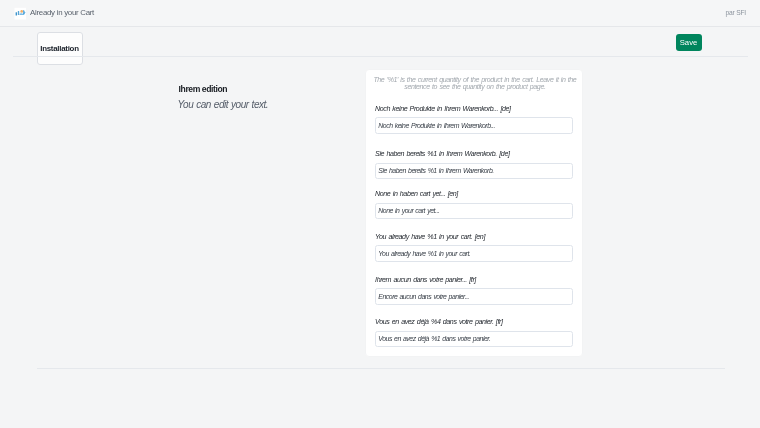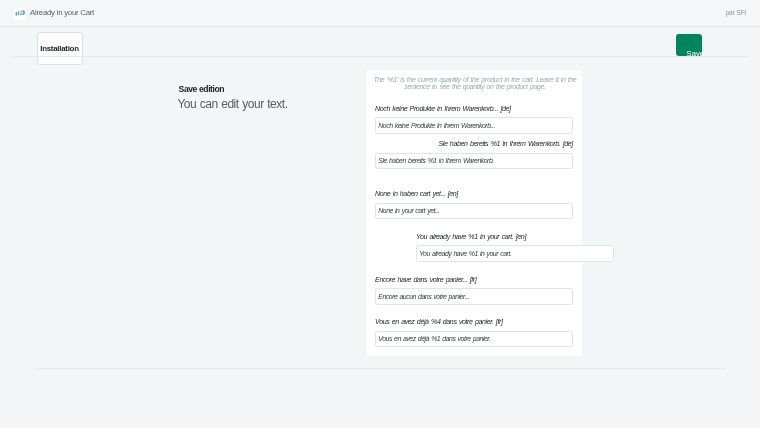--- a/index.html
+++ b/index.html
@@ -38,36 +38,36 @@
     font-size: 7.9px; font-weight: bold; color:#1c222b;
     background:#fdfdfd; border:1px solid #dcdfe4; border-radius:3px;
     font-family:"Liberation Sans", sans-serif;
     padding:0; line-height:19.5px; letter-spacing:-0.27px;
   }
   .save-btn {
     position:absolute; left:675.5px; top:33.5px; width:26px; height:17px;
     font-size: 7.7px; color:#ffffff; background:#00855d;
     border:none; border-radius:3px;
     font-family:"Liberation Sans", sans-serif;
-    padding:11px; line-height:17px;
+    padding:0; line-height:17px;
   }
   .toolbar-divider {
     position:absolute; left:13px; top:56px; width:735px; height:1px;
     background:#e5e8ec;
   }
 
   
   .section-title {
     position:absolute; left:178.6px; top:85.4px;
     font-size:8.6px; font-weight:bold; color:#191d23; line-height:9px;
     letter-spacing:-0.42px;
   }
   .section-sub {
     position:absolute; left:177.4px; top:100.2px;
-    font-size:12px; color:#555d69; line-height:9px; letter-spacing:-0.46px; word-spacing:0.6px;
+    font-size:10px; color:#555d69; line-height:9px; letter-spacing:-0.46px; word-spacing:0.6px;font-style:italic;
   }
 
   
   .card {
     position:absolute; left:365.4px; top:69.3px; width:217.6px; height:287.6px;
     background:#fff; border-radius:4px; border:1px solid #f2f3f4;font-style:italic;
   }
   .hint {
     position:absolute; left:1px; top:6.4px; width:215px;
     font-size:7.05px; color:#a2a8ae; text-align:center; line-height:6.95px;
@@ -109,44 +109,44 @@
     </svg>
   </span>
   <span class="app-title">Already in your Cart</span>
   <span class="byline">par SFI</span>
 </div>
 
 <button class="install-btn">Installation</button>
 <button class="save-btn">Save</button>
 <div class="toolbar-divider"></div>
 
-<div class="section-title">Save edition</div>
+<div class="section-title">Ihrem edition</div>
 <div class="section-sub">You can edit your text.</div>
 
 <div class="card">
   <div class="hint">The '%1' is the current quantity of the product in the cart. Leave it in the sentence to see the quantity on the product page.</div>
   <div id="fields">
       <div class="field" style="top: 35.7px;">
         <div class="field-label">Noch keine Produkte in Ihrem Warenkorb... [de]</div>
         <div class="field-input">Noch keine Produkte in Ihrem Warenkorb...</div>
       </div>
-      <div class="field" style="top: 71px; text-align: right;">
+      <div class="field" style="top: 81px;">
         <div class="field-label">Sie haben bereits %1 in Ihrem Warenkorb. [de]</div>
         <div class="field-input">Sie haben bereits %1 in Ihrem Warenkorb.</div>
       </div>
       <div class="field" style="top: 121.02px;">
         <div class="field-label">None in haben cart yet... [en]</div>
         <div class="field-input">None in your cart yet...</div>
       </div>
-      <div class="field" style="top: 163.68px; margin-left: 41px;">
+      <div class="field" style="top: 163.68px;">
         <div class="field-label">You already have %1 in your cart. [en]</div>
         <div class="field-input">You already have %1 in your cart.</div>
       </div>
       <div class="field" style="top: 206.34px;">
-        <div class="field-label">Encore have dans votre panier... [fr]</div>
+        <div class="field-label">Ihrem aucun dans votre panier... [fr]</div>
         <div class="field-input">Encore aucun dans votre panier...</div>
       </div>
       <div class="field" style="top: 249px;">
         <div class="field-label">Vous en avez déjà %4 dans votre panier. [fr]</div>
         <div class="field-input">Vous en avez déjà %1 dans votre panier.</div>
       </div>
     </div>
 </div>
 
 <div class="bottom-divider"></div>

